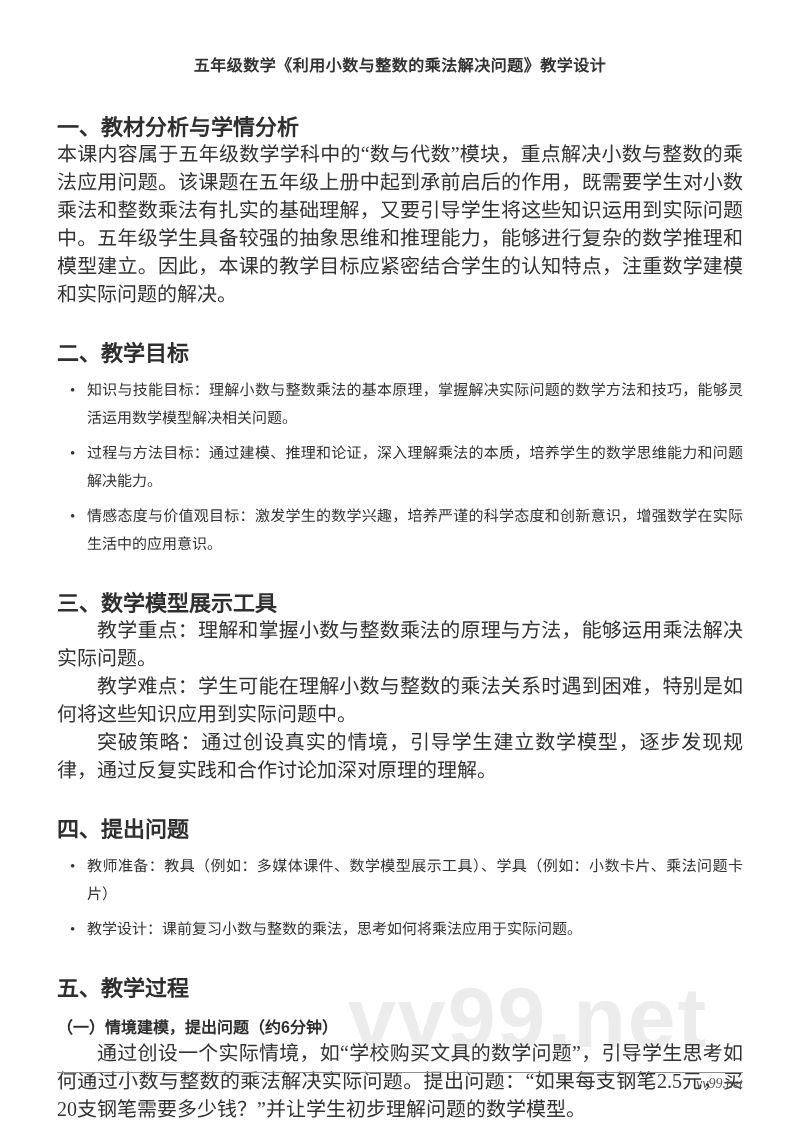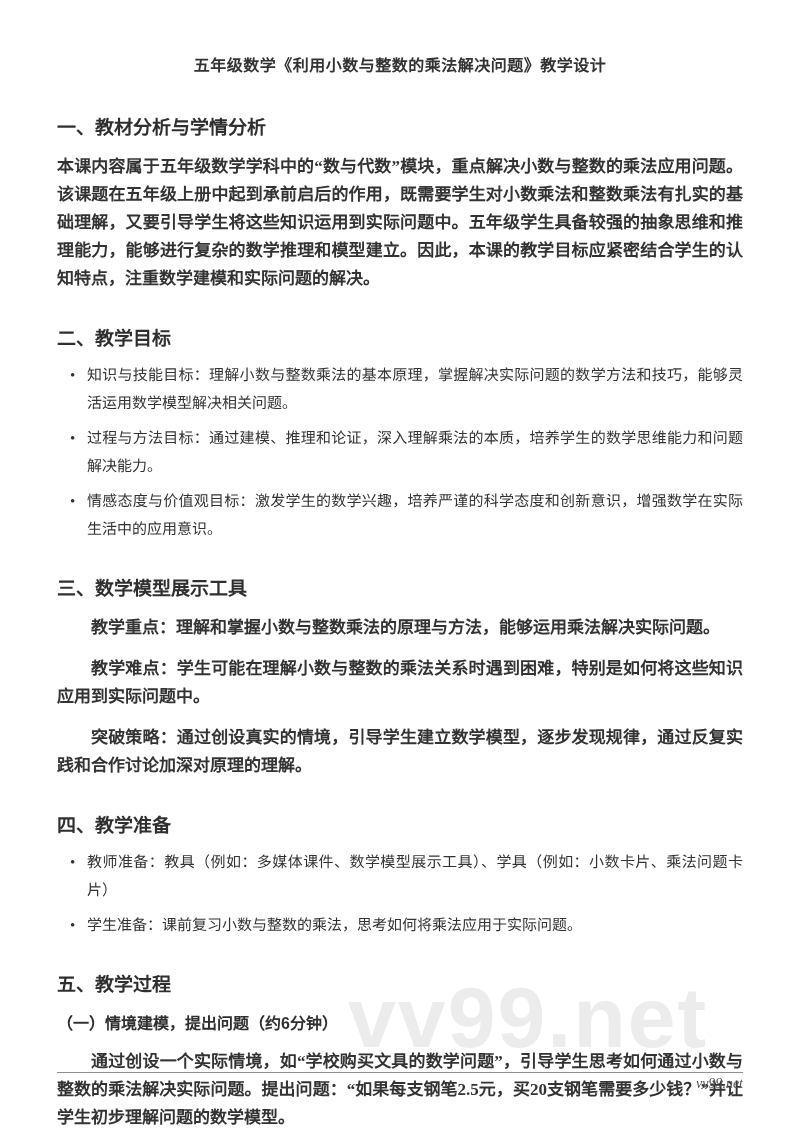--- a/index.html
+++ b/index.html
@@ -24,39 +24,37 @@
     font-family: "Liberation Sans", "DejaVu Sans", sans-serif;
     font-weight: bold;
     font-size: 16px;
     line-height: 32px;
     color: #333333;
     letter-spacing: 0.5px;
   }
   h2.sec-heading {
     font-family: Liberation Sans, sans-serif;
     font-weight: bold;
-    font-size: 19px;
+    font-size: 22px;
     line-height: 24px;
     color: #2f2f2f;
     margin-top: 34px;
   }
   h3.sub-heading {
     font-family: "Liberation Sans", "DejaVu Sans", sans-serif;
     font-weight: bold;
     font-size: 16px;
     line-height: 22px;
     color: #2f2f2f;
     margin-top: 16px;
   }
   p.body-para {
-    font-size: 17px;
+    font-size: 20px;
     line-height: 28px;
-    margin-top: 13px;
     text-align: justify;
-    font-weight: bold;
   }
   p.body-para.indent { text-indent: 2em; }
   ul.bullet-list {
     list-style: none;
     margin-top: 10px;
   }
   ul.bullet-list li {
     position: relative;
     font-size: 15px;
     line-height: 28px;
@@ -127,24 +125,24 @@
       <li>知识与技能目标：理解小数与整数乘法的基本原理，掌握解决实际问题的数学方法和技巧，能够灵活运用数学模型解决相关问题。</li>
       <li>过程与方法目标：通过建模、推理和论证，深入理解乘法的本质，培养学生的数学思维能力和问题解决能力。</li>
       <li>情感态度与价值观目标：激发学生的数学兴趣，培养严谨的科学态度和创新意识，增强数学在实际生活中的应用意识。</li>
     </ul>
 
     <h2 class="sec-heading">三、数学模型展示工具</h2>
     <p class="body-para indent">教学重点：理解和掌握小数与整数乘法的原理与方法，能够运用乘法解决实际问题。</p>
     <p class="body-para indent">教学难点：学生可能在理解小数与整数的乘法关系时遇到困难，特别是如何将这些知识应用到实际问题中。</p>
     <p class="body-para indent">突破策略：通过创设真实的情境，引导学生建立数学模型，逐步发现规律，通过反复实践和合作讨论加深对原理的理解。</p>
 
-    <h2 class="sec-heading">四、教学准备</h2>
+    <h2 class="sec-heading">四、提出问题</h2>
     <ul class="bullet-list">
       <li>教师准备：教具（例如：多媒体课件、数学模型展示工具）、学具（例如：小数卡片、乘法问题卡片）</li>
-      <li>学生准备：课前复习小数与整数的乘法，思考如何将乘法应用于实际问题。</li>
+      <li>教学设计：课前复习小数与整数的乘法，思考如何将乘法应用于实际问题。</li>
     </ul>
 
     <h2 class="sec-heading">五、教学过程</h2>
     <h3 class="sub-heading">（一）情境建模，提出问题（约6分钟）</h3>
     <p class="body-para indent">通过创设一个实际情境，如“学校购买文具的数学问题”，引导学生思考如何通过小数与整数的乘法解决实际问题。提出问题：“如果每支钢笔2.5元，买20支钢笔需要多少钱？”并让学生初步理解问题的数学模型。</p>
 
   </div>
 
   <div class="footer">
     <hr class="footer-rule">

